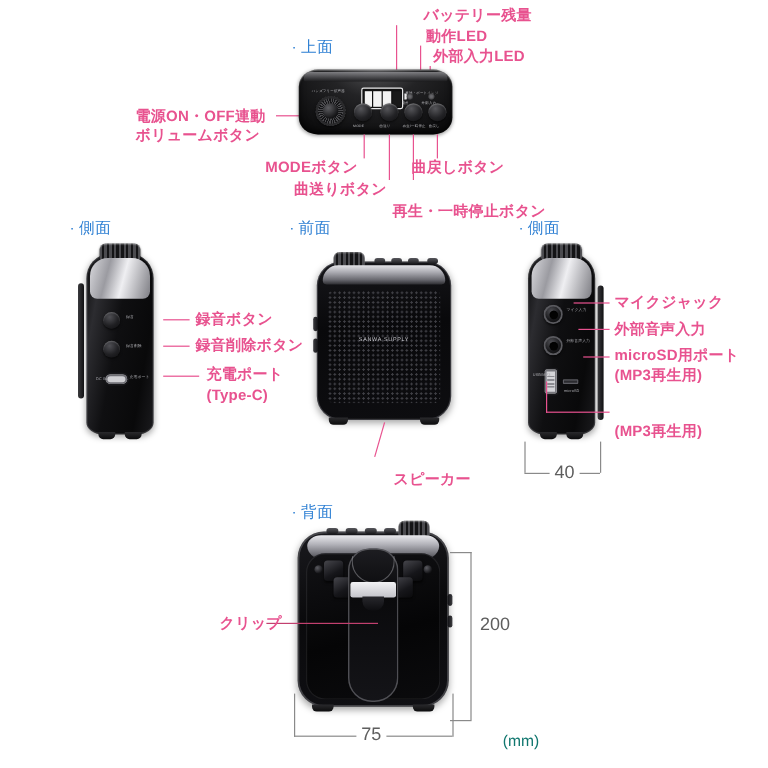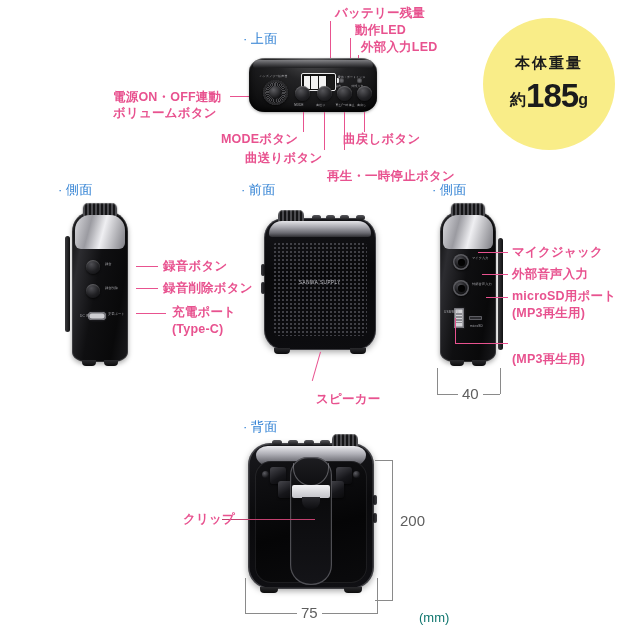--- a/index.html
+++ b/index.html
@@ -311,21 +311,21 @@
     background: linear-gradient(180deg,#2a2a2d,#0b0b0c);
   }
 </style>
 </head>
 <body>
 
 <div id="page">
 
   <div class="abs sec-head" style="left:243px; top:30px;">上面</div>
 
-  <div class="abs lbl" style="left:335px; top:6px;text-align:right;">バッテリー残量</div>
+  <div class="abs lbl" style="left:353px; top:6px;text-align:right;">バッテリー残量</div>
   <div class="abs lbl" style="left:355px; top:23px;">動作LED</div>
   <div class="abs lbl" style="left:361px; top:40px;">外部入力LED</div>
 
   <div class="abs lead-v" style="left:330px; top:21px; height:39px;"></div>
   <div class="abs lead-v" style="left:350px; top:38px; height:32px;"></div>
   <div class="abs lead-v" style="left:358px; top:55px; height:17px;"></div>
 
   <div class="abs lbl" style="left:113px; top:90px;">電源ON・OFF連動</div>
   <div class="abs lbl" style="left:113px; top:106px;">ボリュームボタン</div>
   <div class="abs lead-h" style="left:230px; top:96px; width:22px;"></div>
@@ -363,26 +363,20 @@
   <div class="abs lead-v" style="left:303px; top:112px; height:20px;"></div>
   <div class="abs lead-v" style="left:324px; top:112px; height:38px;"></div>
   <div class="abs lead-v" style="left:344px; top:112px; height:38px;"></div>
   <div class="abs lead-v" style="left:364px; top:112px; height:20px;"></div>
 
   <div class="abs lbl" style="left:221px; top:132px;">MODEボタン</div>
   <div class="abs lbl" style="left:343px; top:132px;">曲戻しボタン</div>
   <div class="abs lbl" style="left:245px; top:151px;">曲送りボタン</div>
   <div class="abs lbl" style="left:327px; top:169px;">再生・一時停止ボタン</div>
 
-  <div class="abs badge" style="left:483px; top:18px;">
-    <div class="badge-title">本体重量</div>
-    <div class="badge-value">
-      <span>約</span><b>185</b><span>g</span>
-    </div>
-  </div>
 
   <div class="abs sec-head" style="left:58px; top:181px;">側面</div>
   <div class="abs sec-head" style="left:241px; top:181px;">前面</div>
   <div class="abs sec-head" style="left:432px; top:181px;">側面</div>
 
   <div class="abs side-view" style="left:72px; top:212px;">
     <div class="sv-knobtop"></div>
     <div class="sv-top"></div>
     <div class="sv-strap" style="left:-7px; top:24px; height:96px;"></div>
     <div class="sv-btn" style="left:14px; top:48px;"></div>
@@ -414,21 +408,21 @@
     <div class="fv-top"></div>
     <div class="fv-grille"></div>
     <div class="fv-logo">SANWA SUPPLY</div>
     <div class="fv-sidebtn" style="top:46px;"></div>
     <div class="fv-sidebtn" style="top:64px;"></div>
     <div class="fv-foot" style="left:10px;"></div>
     <div class="fv-foot" style="left:86px;"></div>
   </div>
 
   <div class="abs lead-v" style="left:320px; top:352px; height:30px; transform:rotate(16deg); transform-origin:top;"></div>
-  <div class="abs lbl" style="left:316px; top:392px;">スピーカー</div>
+  <div class="abs lbl" style="left:328px; top:392px;">スピーカー</div>
 
   <div class="abs side-view" style="left:440px; top:212px;">
     <div class="sv-knobtop"></div>
     <div class="sv-top"></div>
     <div class="sv-strap" style="right:-7px; top:26px; height:112px;"></div>
     <div class="sv-jack" style="left:13px; top:42px;"></div>
     <div class="sv-jack" style="left:13px; top:68px;"></div>
     <div class="sv-usba" style="left:14px; top:96px;"></div>
     <div class="sv-sd" style="left:29px; top:104px;"></div>
     <div class="sv-txt" style="left:32px; top:44px;">マイク入力</div>

